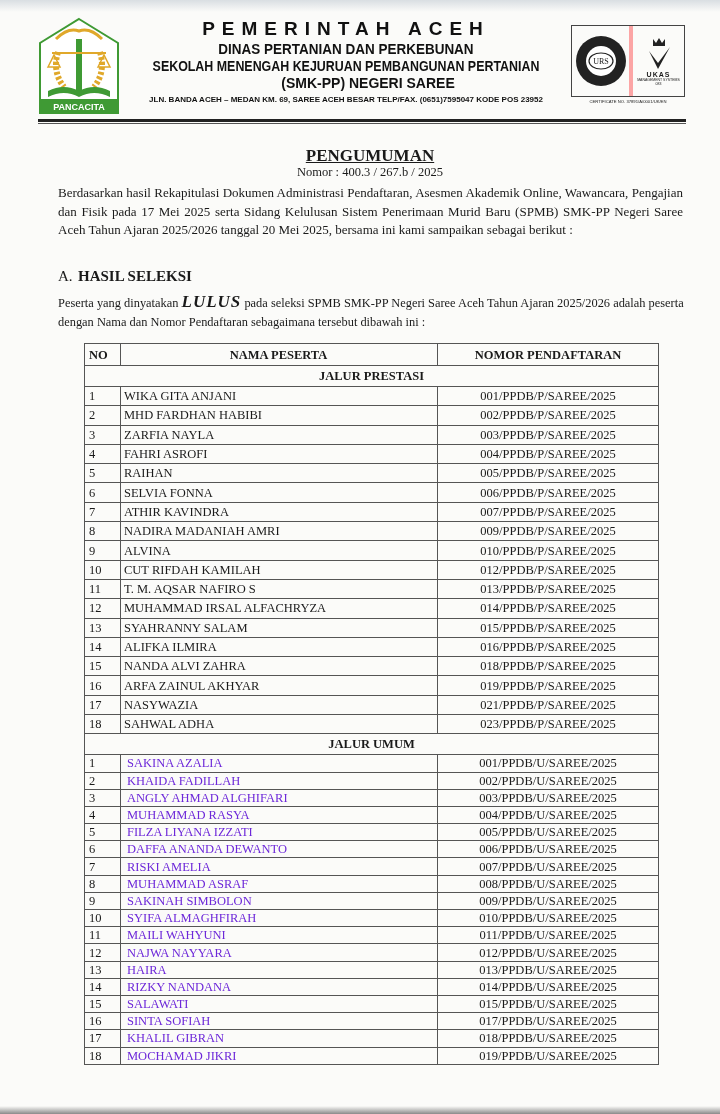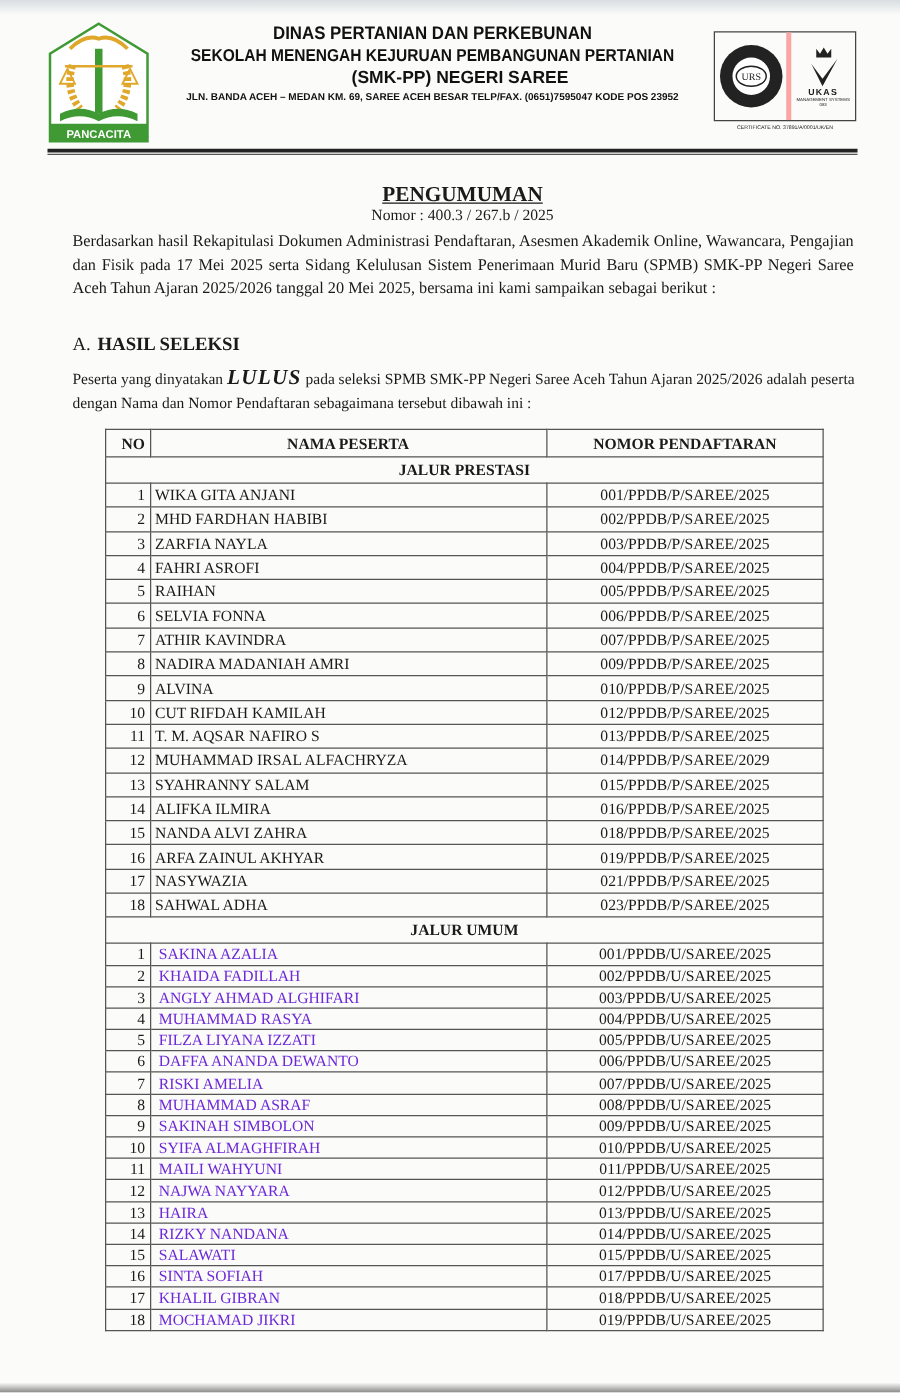--- a/index.html
+++ b/index.html
@@ -34,21 +34,21 @@
   .para { position: absolute; left: 58px; top: 184px; width: 625px; font-size: 13px; line-height: 18.5px; text-align: justify; }
   .sec { position: absolute; left: 58px; top: 268px; font-size: 15px; font-weight: bold; }
   .sec span.num { display: inline-block; width: 20px; font-weight: normal; }
   .para2 { position: absolute; left: 58px; top: 292px; width: 630px; font-size: 12.4px; line-height: 19px; }
   .para2 .lulus { font-weight: bold; font-style: italic; font-size: 17px; letter-spacing: 1px; }
 
   
   table.tbl { position: absolute; left: 84px; top: 343px; width: 575px; border-collapse: collapse; font-size: 12.5px; }
   table.tbl td, table.tbl th { border: 1px solid #555; padding: 0 4px; height: 19.3px; line-height: 18px; white-space: nowrap; }
   table.tbl th { font-weight: bold; height: 22px; }
-  table.tbl .c-no { width: 36px; text-align: right; }
+  table.tbl .c-no { width: 36px; text-align: left; }
   table.tbl .c-name { width: 317px; text-align: left; padding-left: 3px; }
   table.tbl .c-reg { text-align: center; }
   table.tbl .group td { text-align: center; font-weight: bold; height: 21px; }
   table.tbl tr.umum td { height: 17.2px; line-height: 16px; }
   table.tbl tr.umum .c-name { padding-left: 6px; color: #6d28d9; }
 </style>
 </head>
 <body>
 
 <div class="page">
@@ -62,20 +62,21 @@
     <rect x="38" y="22" width="6" height="52" fill="#3f9a34"></rect>
     <line x1="14" y1="36" x2="68" y2="36" stroke="#e0a82a" stroke-width="2"></line>
     <path d="M10,50 L16,38 L22,50 Z" fill="none" stroke="#e0a82a" stroke-width="1.5"></path>
     <path d="M60,50 L66,38 L72,50 Z" fill="none" stroke="#e0a82a" stroke-width="1.5"></path>
     <path d="M10,74 Q26,66 41,74 Q56,66 72,74 L72,80 Q56,72 41,80 Q26,72 10,80 Z" fill="#3f9a34"></path>
     <rect x="2" y="82" width="78" height="14" fill="#3f9a34"></rect>
     <text x="41" y="93" text-anchor="middle" fill="#fff" font-family="Liberation Sans, sans-serif" font-size="9" font-weight="bold">PANCACITA</text>
   </svg>
 
   <div class="kop">
+    <div class="l1">PEMERINTAH ACEH</div>
     <div class="l2">DINAS PERTANIAN DAN PERKEBUNAN</div>
     <div class="l3">SEKOLAH MENENGAH KEJURUAN PEMBANGUNAN PERTANIAN</div>
     <div class="l4">(SMK-PP) NEGERI SAREE</div>
     <div class="l5">JLN. BANDA ACEH – MEDAN KM. 69, SAREE ACEH BESAR TELP/FAX. (0651)7595047 KODE POS 23952</div>
   </div>
 
   <div class="certbox">
     <div class="cert-urs">
       <svg width="54" height="54" viewBox="0 0 54 54">
         <circle cx="27" cy="27" r="25" fill="#222"></circle>
@@ -170,21 +171,21 @@
           <td class="c-reg">012/PPDB/P/SAREE/2025</td>
         </tr>
         <tr>
           <td class="c-no">11</td>
           <td class="c-name">T. M. AQSAR NAFIRO S</td>
           <td class="c-reg">013/PPDB/P/SAREE/2025</td>
         </tr>
         <tr>
           <td class="c-no">12</td>
           <td class="c-name">MUHAMMAD IRSAL ALFACHRYZA</td>
-          <td class="c-reg">014/PPDB/P/SAREE/2029</td>
+          <td class="c-reg">014/PPDB/P/SAREE/2025</td>
         </tr>
         <tr>
           <td class="c-no">13</td>
           <td class="c-name">SYAHRANNY SALAM</td>
           <td class="c-reg">015/PPDB/P/SAREE/2025</td>
         </tr>
         <tr>
           <td class="c-no">14</td>
           <td class="c-name">ALIFKA ILMIRA</td>
           <td class="c-reg">016/PPDB/P/SAREE/2025</td>

